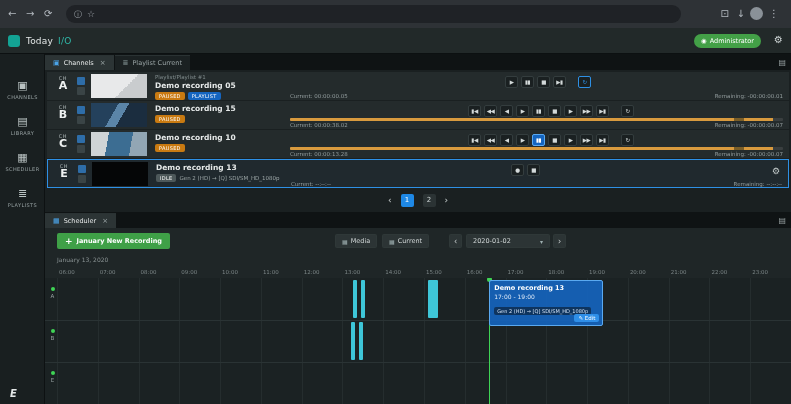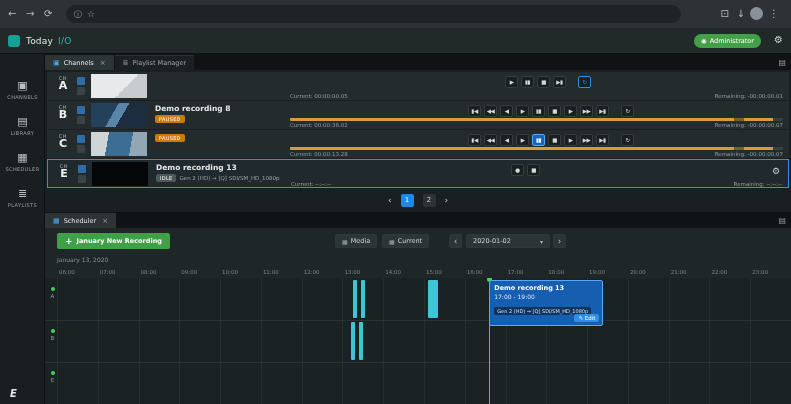--- a/index.html
+++ b/index.html
@@ -178,35 +178,43 @@
   <div class="main">
 
     <div class="tabbar" style="top:0">
       <div class="tab active">
         <span class="tabico">▣</span>
         <span>Channels</span>
         <span class="tclose">×</span>
       </div>
       <div class="tab">
         <span class="tabico">≣</span>
-        <span>Playlist Manager</span>
+        <span>Playlist Current</span>
       </div>
       <span class="panelmenu">▤</span>
     </div>
 
     <div class="chrow" style="top:18px">
       <div class="chlab">
         <span class="chp">CH</span>
         <span class="chl">A</span>
       </div>
       <div class="chips">
           <span class="chip chip-b"></span>
           <span class="chip chip-g"></span>
         </div>
       <div class="thumb thumb-a"></div>
+      <div class="chinfo">
+        <div class="sub">Playlist/Playlist #1</div>
+        <div class="ttl">Demo recording 05</div>
+        <div class="badges">
+            <span class="pill" style="background: rgb(201, 122, 17);">PAUSED</span>
+            <span class="pill" style="background: rgb(21, 101, 192);">PLAYLIST</span>
+          </div>
+      </div>
       <div class="transport tA">
           <span class="tbtn">▶</span>
           <span class="tbtn">▮▮</span>
           <span class="tbtn">■</span>
           <span class="tbtn">▶▮</span>
           <span class="tbtn toutline tloop">↻</span>
         </div>
       <div class="times">
         <span>Current: 00:00:00.05</span>
         <span>Remaining: -00:00:00.01</span>
@@ -217,21 +225,21 @@
       <div class="chlab">
         <span class="chp">CH</span>
         <span class="chl">B</span>
       </div>
       <div class="chips">
           <span class="chip chip-b"></span>
           <span class="chip chip-g"></span>
         </div>
       <div class="thumb thumb-b"></div>
       <div class="chinfo">
-        <div class="ttl">Demo recording 8</div>
+        <div class="ttl">Demo recording 15</div>
         <div class="badges">
             <span class="pill" style="background: rgb(201, 122, 17);">PAUSED</span>
           </div>
       </div>
       <div class="transport tB">
           <span class="tbtn">▮◀</span>
           <span class="tbtn">◀◀</span>
           <span class="tbtn">◀</span>
           <span class="tbtn">▶</span>
           <span class="tbtn">▮▮</span>
@@ -254,20 +262,21 @@
       <div class="chlab">
         <span class="chp">CH</span>
         <span class="chl">C</span>
       </div>
       <div class="chips">
           <span class="chip chip-b"></span>
           <span class="chip chip-g"></span>
         </div>
       <div class="thumb thumb-c"></div>
       <div class="chinfo">
+        <div class="ttl">Demo recording 10</div>
         <div class="badges">
             <span class="pill" style="background: rgb(201, 122, 17);">PAUSED</span>
           </div>
       </div>
       <div class="transport tC">
           <span class="tbtn">▮◀</span>
           <span class="tbtn">◀◀</span>
           <span class="tbtn">◀</span>
           <span class="tbtn">▶</span>
           <span class="tbtn tactive">▮▮</span>

